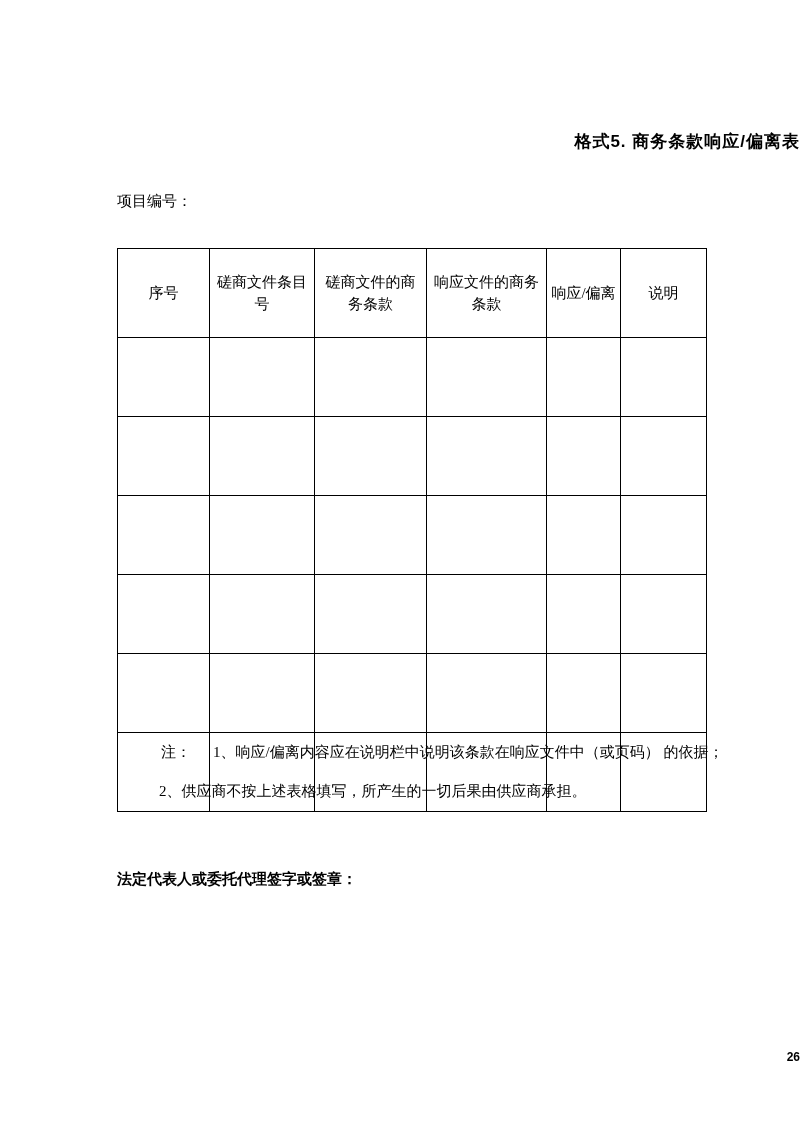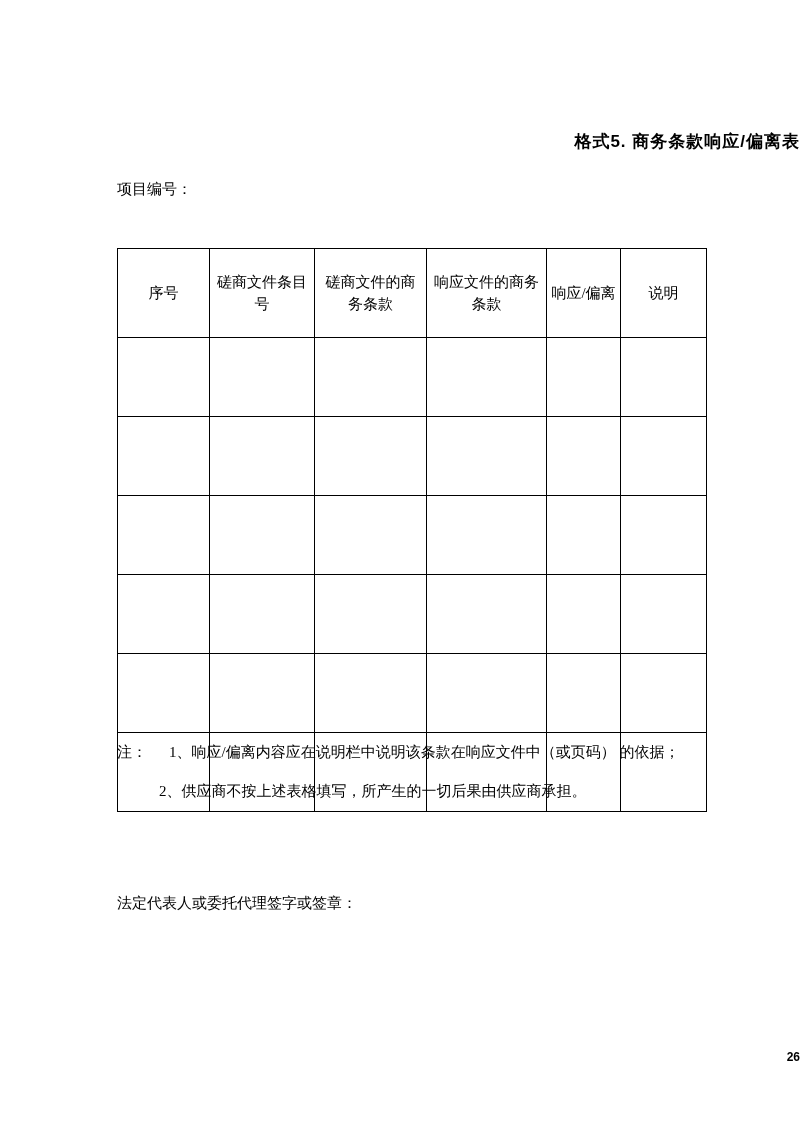--- a/index.html
+++ b/index.html
@@ -27,21 +27,21 @@
     left: 0;
     width: 800px;
     text-align: right;
     font-size: 17px;
     font-weight: bold;
     letter-spacing: 1px;
     font-family: "Liberation Sans", "DejaVu Sans", sans-serif;
   }
   .project-no {
     position: absolute;
-    top: 180px;
+    top: 192px;
     left: 117px;
     font-size: 15px;
   }
   table.deviation-table {
     position: absolute;
     top: 203px;
     left: 117px;
     width: 589px;
     border-collapse: collapse;
     table-layout: fixed;
@@ -71,38 +71,40 @@
   .notes {
     position: absolute;
     left: 117px;
     top: 738px;
     width: 600px;
     font-size: 15px;
     line-height: 1.9;
   }
   .note-line-1 {
     white-space: nowrap;
+    padding-left: 44px;
   }
   .note-label {
     display: inline-block;
     width: 52px;
   }
   .note-line-2 {
     margin-left: 42px;
     margin-top: 10px;
     white-space: nowrap;
   }
   .signature {
     position: absolute;
     left: 117px;
     top: 848px;
     font-size: 15px;
   }
   .signature .line2 {
-    margin-top: 46px;
+    margin-top: 22px;
+    font-weight: bold;
   }
   .page-number {
     position: absolute;
     top: 1050px;
     left: 0;
     width: 800px;
     text-align: right;
     font-size: 12px;
     font-weight: bold;
     font-family: "Liberation Sans", "DejaVu Sans", sans-serif;

